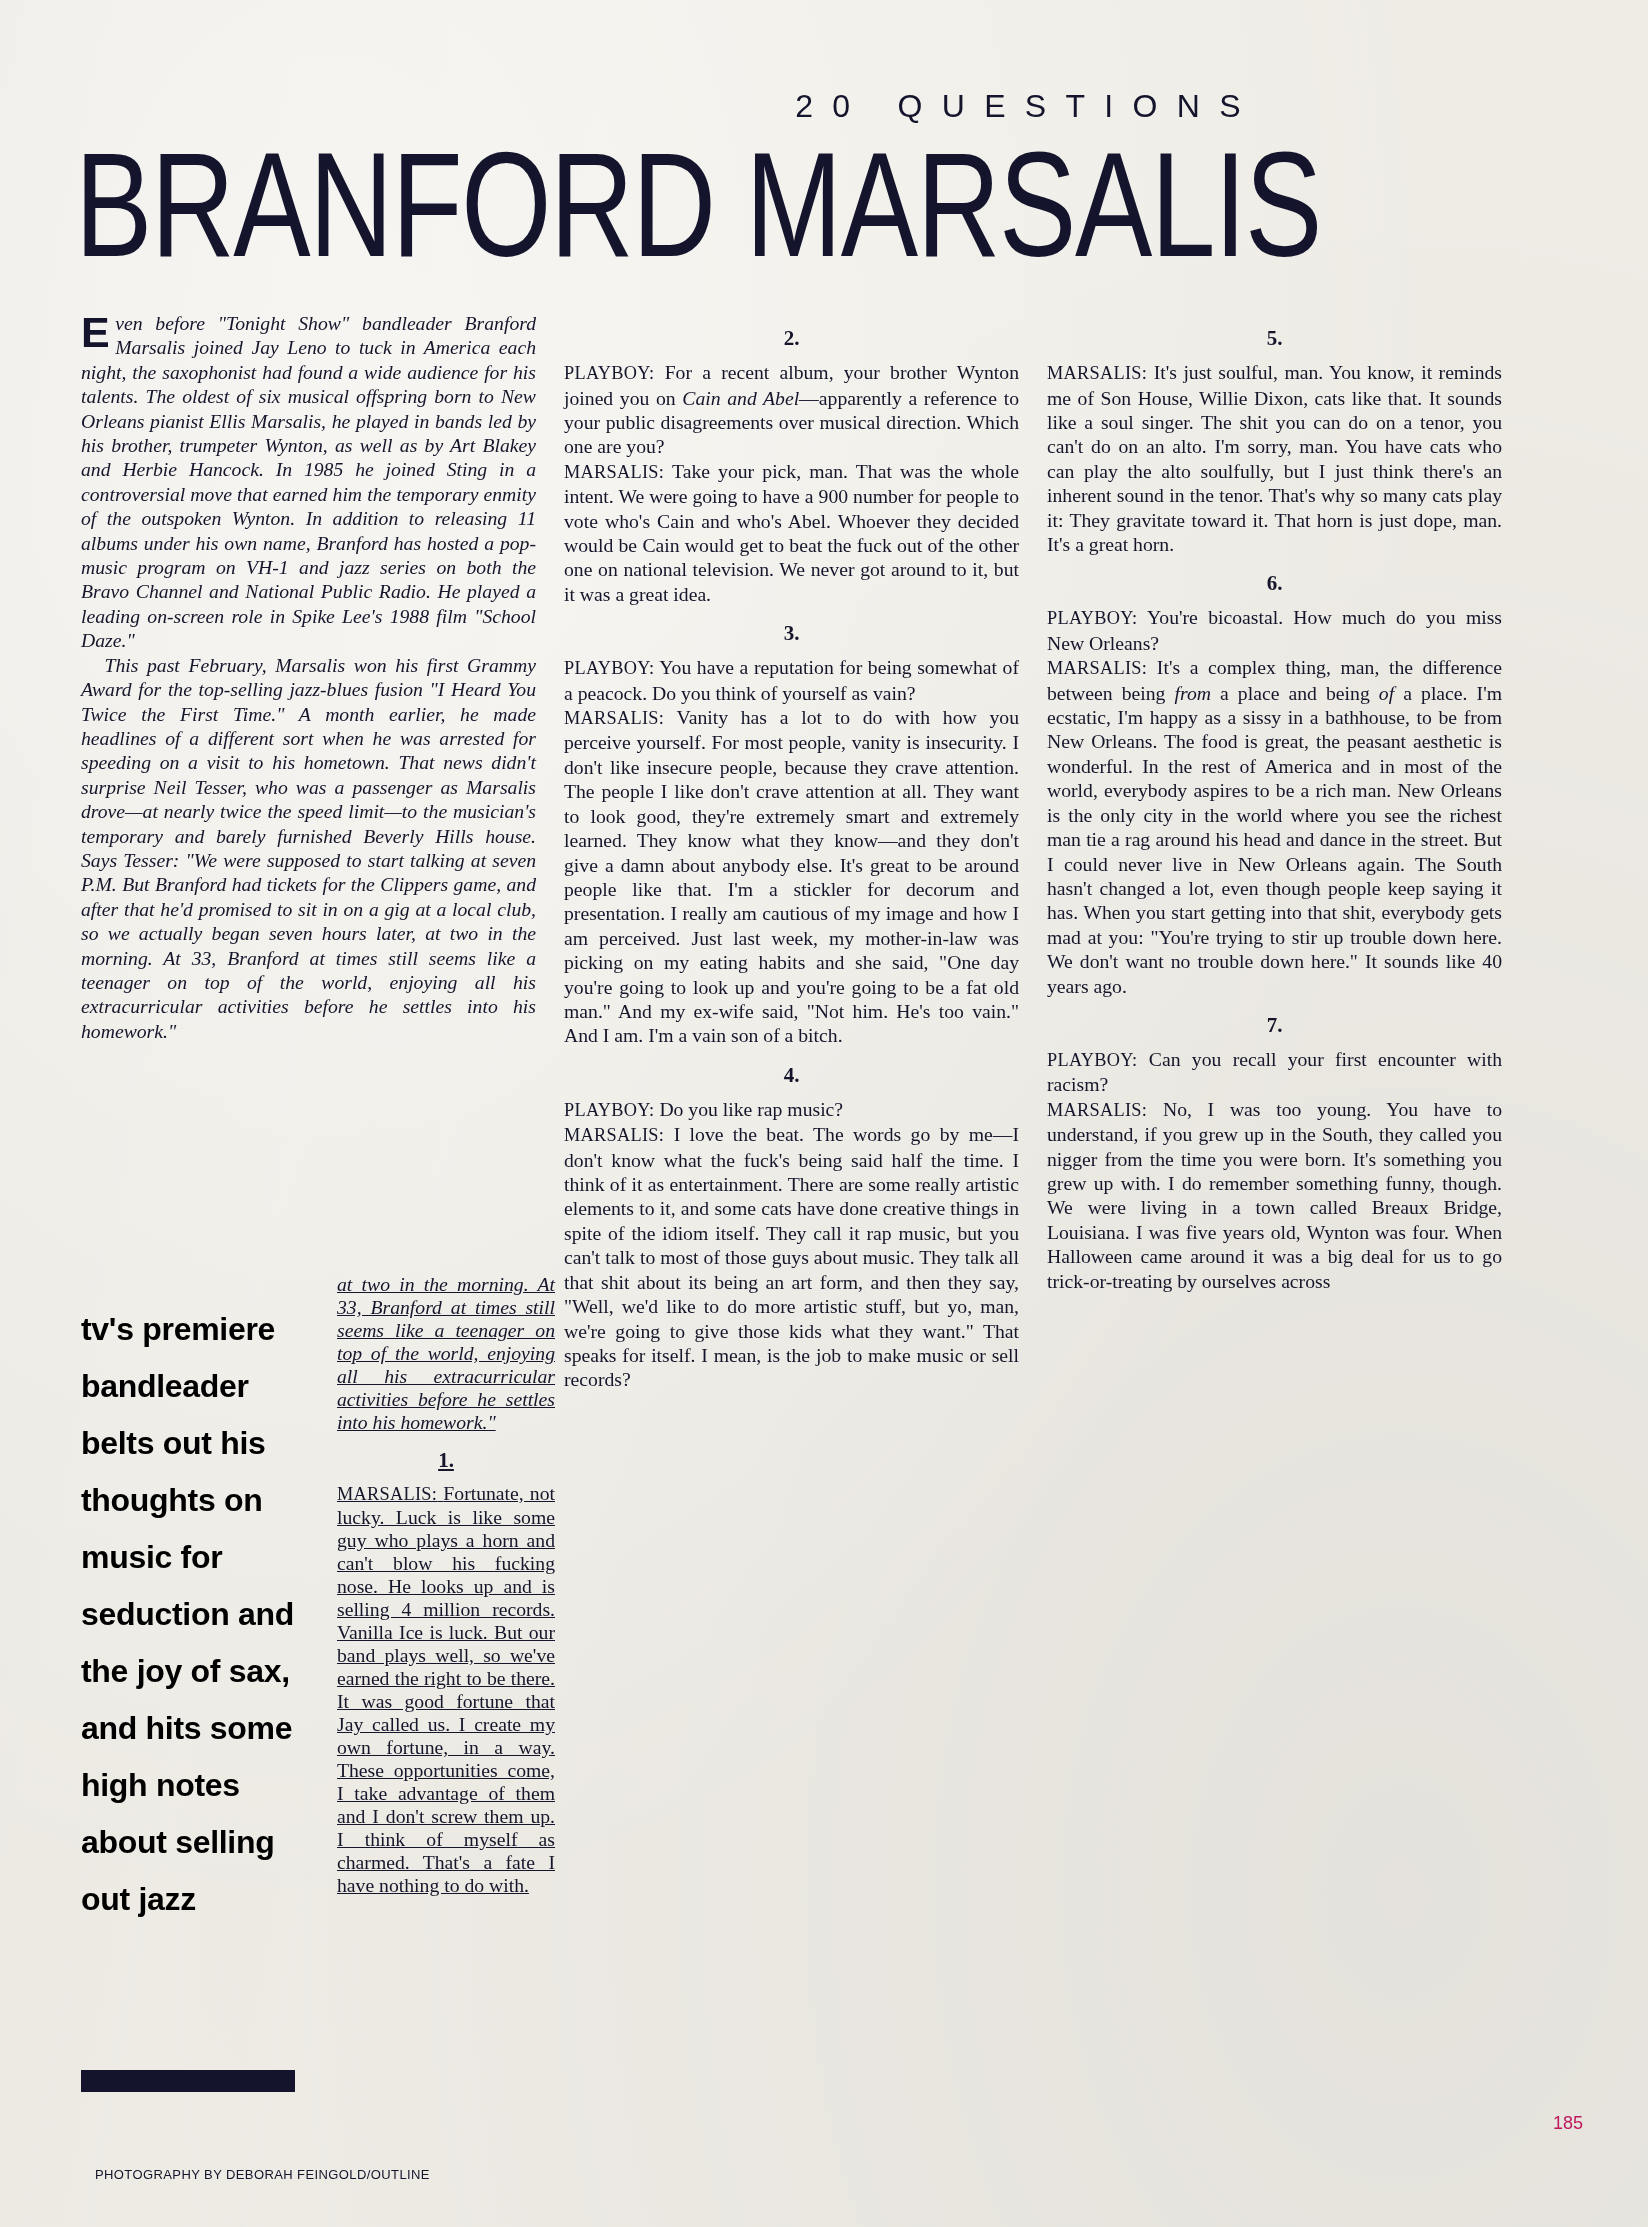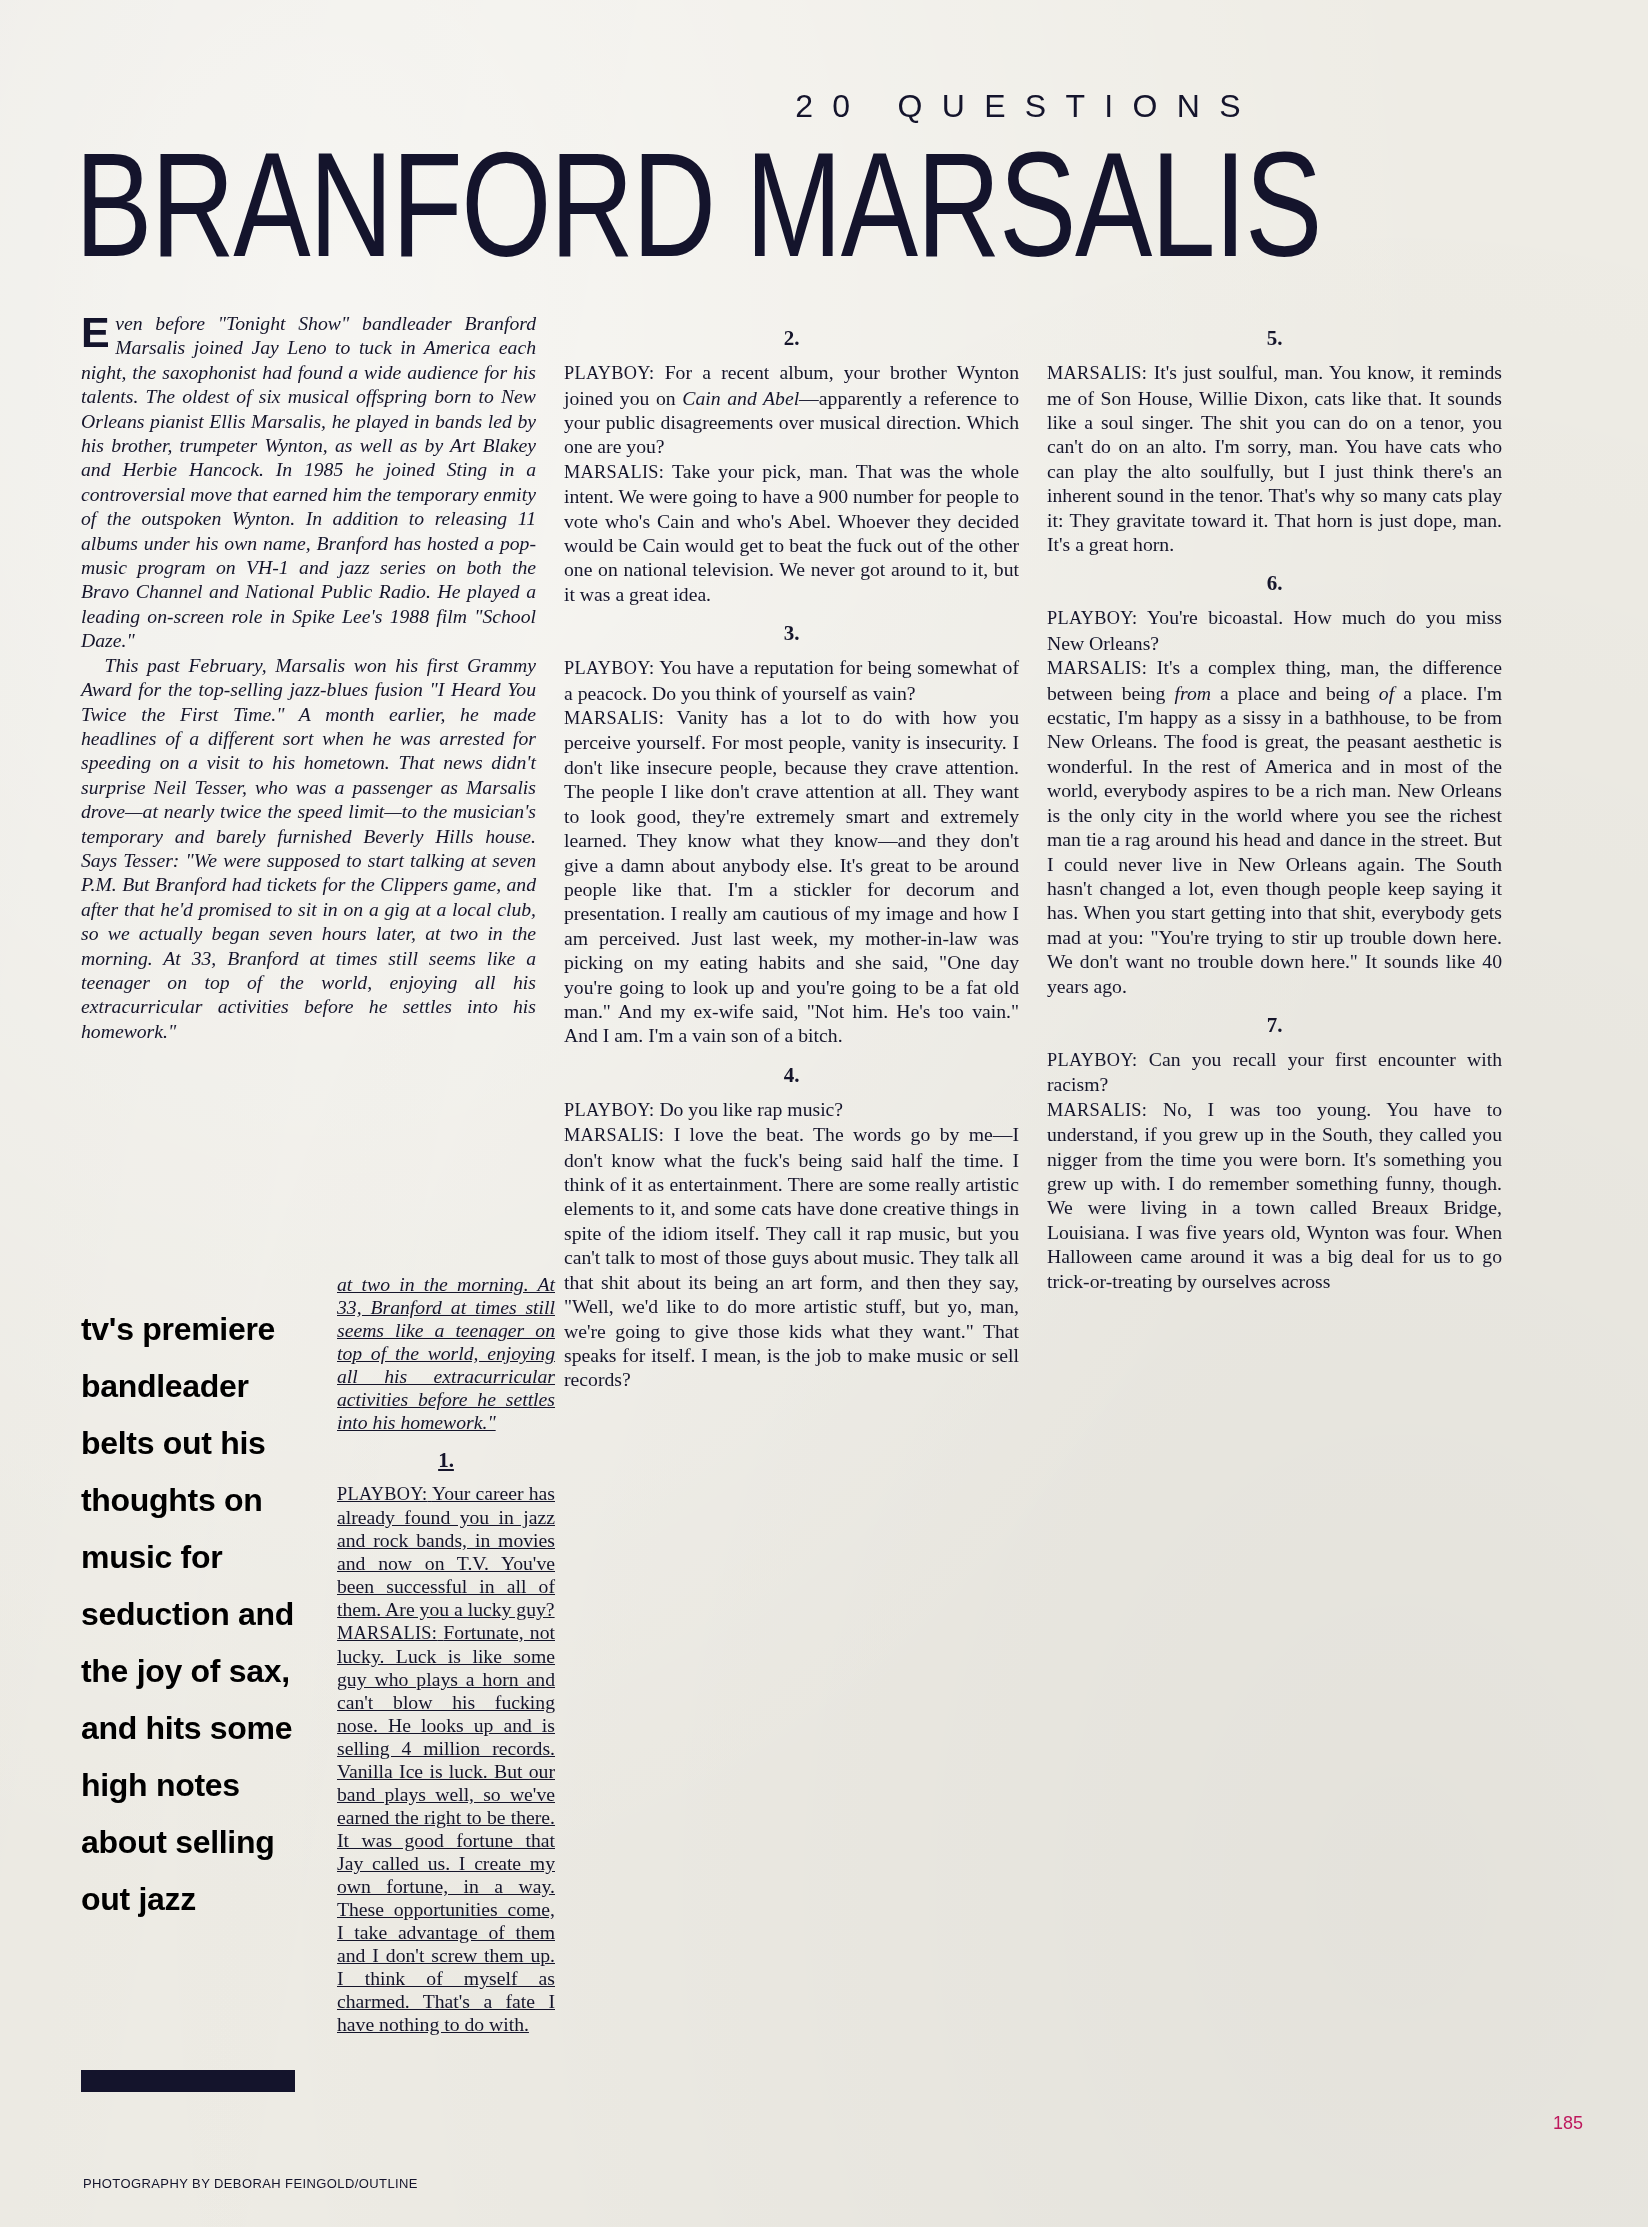--- a/index.html
+++ b/index.html
@@ -141,27 +141,26 @@
     line-height: 23px;
     color: #15152b;
     text-align: justify;
     text-decoration: underline;
   }
   .narrowcol p { margin: 0; }
   .narrowcol .ital { font-style: italic; }
 
   .credit {
     position: absolute;
-    left: 83px;
+    left: 95px;
     top: 2167px;
     font-family: "Liberation Sans", sans-serif;
     font-size: 13px;
     letter-spacing: 0.4px;
     color: #14142c;
-    margin-top: 9px;
   }
   .folio {
     position: absolute;
     right: 66px;
     top: 2113px;
     font-family: "Liberation Sans", sans-serif;
     font-size: 18px;
     color: #be185d;
   }
 </style>
@@ -180,21 +179,20 @@
         <p>This past February, Marsalis won his first Grammy Award for the top-selling jazz-blues fusion "I Heard You Twice the First Time." A month earlier, he made headlines of a different sort when he was arrested for speeding on a visit to his hometown. That news didn't surprise Neil Tesser, who was a passenger as Marsalis drove—at nearly twice the speed limit—to the musician's temporary and barely furnished Beverly Hills house. Says Tesser: "We were supposed to start talking at seven P.M. But Branford had tickets for the Clippers game, and after that he'd promised to sit in on a gig at a local club, so we actually began seven hours later, at two in the morning. At 33, Branford at times still seems like a teenager on top of the world, enjoying all his extracurricular activities before he settles into his homework."</p>
       </div>
     </div>
 
     <div class="deck">tv's premiere bandleader belts out his thoughts on music for seduction and the joy of sax, and hits some high notes about selling out jazz</div>
     <div class="deck-rule"></div>
 
     <div class="narrowcol">
       <p class="ital">at two in the morning. At 33, Branford at times still seems like a teenager on top of the world, enjoying all his extracurricular activities before he settles into his homework."</p>
       <div class="qnum">1.</div>
-      <p><span class="spk">PLAYBOY:</span> <span>Your career has already found you in jazz and rock bands, in movies and now on T.V. You've been successful in all of them. Are you a lucky guy?</span></p>
       <p><span class="spk">MARSALIS:</span> <span>Fortunate, not lucky. Luck is like some guy who plays a horn and can't blow his fucking nose. He looks up and is selling 4 million records. Vanilla Ice is luck. But our band plays well, so we've earned the right to be there. It was good fortune that Jay called us. I create my own fortune, in a way. These opportunities come, I take advantage of them and I don't screw them up. I think of myself as charmed. That's a fate I have nothing to do with.</span></p>
     </div>
 
     <div class="col col2">
       <div class="qnum">2.</div>
       <p><span class="spk">PLAYBOY:</span> <span>For a recent album, your brother Wynton joined you on </span><span class="ital">Cain and Abel</span><span>—apparently a reference to your public disagreements over musical direction. Which one are you?</span></p>
       <p><span class="spk">MARSALIS:</span> <span>Take your pick, man. That was the whole intent. We were going to have a 900 number for people to vote who's Cain and who's Abel. Whoever they decided would be Cain would get to beat the fuck out of the other one on national television. We never got around to it, but it was a great idea.</span></p>
 
       <div class="qnum">3.</div>
       <p><span class="spk">PLAYBOY:</span> <span>You have a reputation for being somewhat of a peacock. Do you think of yourself as vain?</span></p>

